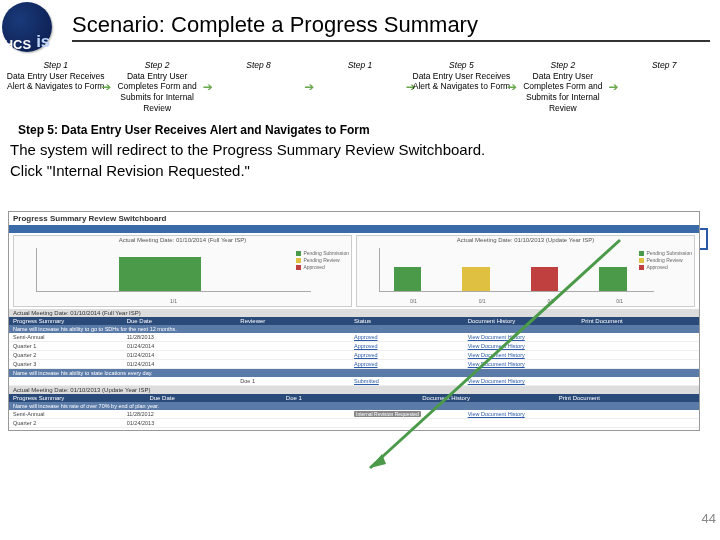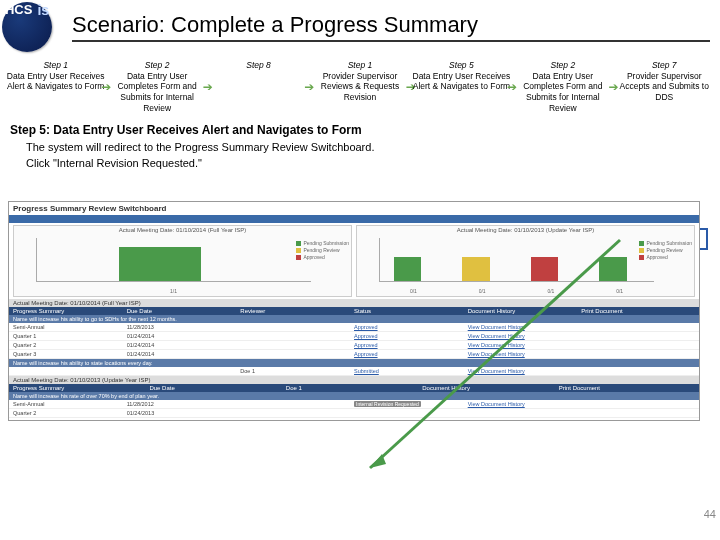--- a/index.html
+++ b/index.html
@@ -1,26 +1,26 @@
 <!DOCTYPE html>
 <html><head>
 <meta charset="utf-8">
 <style>
 html,body{margin:0;padding:0;width:720px;height:540px;background:#fff;font-family:Arial,Helvetica,sans-serif;color:#000;overflow:hidden}
 .header{display:flex;align-items:center;padding:2px 0 0 2px}
-.logo{width:50px;height:50px;border-radius:50%;background:radial-gradient(circle at 35% 35%,#1a3a7a 0%,#0a1a4a 100%);display:flex;align-items:flex-start;justify-content:center;color:#fff;font-size:13px;font-weight:bold;box-shadow:1px 1px 2px rgba(0,0,0,.3);flex-shrink:0}
-.logo span.is{color:#c0d8ff;font-size:14px;margin-left:5px}
+.logo{width:50px;height:50px;border-radius:50%;background:radial-gradient(circle at 35% 35%,#1a3a7a 0%,#0a1a4a 100%);display:flex;align-items:flex-end;justify-content:center;color:#fff;font-size:13px;font-weight:bold;box-shadow:1px 1px 2px rgba(0,0,0,.3);flex-shrink:0}
+.logo span.is{color:#c0d8ff;font-size:17px;margin-left:5px}
 .title{font-size:22px;margin-left:20px;border-bottom:2px solid #333;flex:1;padding-bottom:2px;margin-right:10px}
 .steps{display:flex;justify-content:space-between;padding:8px 6px 6px 6px;gap:2px}
 .step{flex:1;text-align:center;font-size:8.5px;line-height:1.25;position:relative}
 .step-title{font-style:italic;font-weight:normal}
 .step .arrow{position:absolute;right:-6px;top:50%;transform:translateY(-50%);color:#6aa84f;font-size:12px}
 .steps .step:last-child .arrow{display:none}
-.section-title{font-size:12px;font-weight:bold;padding:4px 10px 2px 10px}
-.body-text{font-size:11px;padding:2px 26px}
+.section-title{font-size:12px;font-weight:bold;padding:4px 10px 2px 18px}
+.body-text{font-size:15px;padding:2px 10px}
 .irr-box{position:absolute;right:12px;top:228px;border:2px solid #2a5aa8;background:#fff;padding:3px 10px;font-size:11px;font-weight:bold;font-style:italic;text-decoration:underline;color:#000}
 .screenshot{margin:30px 20px 0 8px;border:1px solid #999;height:218px;background:#fff;position:relative;overflow:hidden}
 .ss-title{font-size:8px;font-weight:bold;padding:2px 4px;color:#333}
 .blue-band{background:#3a6aa8;color:#fff;font-size:6px;padding:1px 4px}
 .chart-row{display:flex;gap:4px;padding:2px 4px}
 .chart-box{flex:1;border:1px solid #ccc;height:70px;position:relative;background:#fafafa}
 .chart-title{font-size:6px;text-align:center;color:#555;padding:1px 0}
 .chart-area{position:absolute;left:22px;right:40px;top:12px;bottom:14px;border-left:1px solid #aaa;border-bottom:1px solid #aaa}
 .bar{position:absolute;bottom:0;width:30%}
 .bar.green{background:#4a9a4a;left:30%;height:80%}
@@ -31,21 +31,21 @@
 .gray-band{background:#ddd;font-size:6px;padding:1px 4px;color:#333}
 .ps-header{background:#2a4a7a;color:#fff;font-size:6px;padding:1px 4px;display:flex}
 .ps-header span{flex:1}
 .ps-sub{background:#5a7aa8;color:#fff;font-size:5.5px;padding:1px 4px}
 .ps-row{display:flex;font-size:5.5px;padding:0 4px;border-bottom:1px solid #eee;color:#444}
 .ps-row span{flex:1;padding:1px 0}
 .ps-row .link{color:#2a5aa8;text-decoration:underline}
 .ps-row .btn{background:#888;color:#fff;font-size:5px;padding:0 2px;display:inline-block;border-radius:1px}
 .green-arrow{position:absolute;pointer-events:none}
 .green-arrow svg{overflow:visible}
-.pagenum{position:absolute;right:4px;bottom:20px;font-size:11px;color:#888}
+.pagenum{position:absolute;right:4px;bottom:14px;font-size:13px;color:#888}
 </style>
 </head>
 <body>
 
 <div class="header">
   <div class="logo">
       <span>HCS</span>
       <span class="is">is</span>
     </div>
   <div class="title">Scenario: Complete a Progress Summary</div>
@@ -61,36 +61,34 @@
       <div class="step-title">Step 2</div>
       <div>Data Entry User Completes Form and Submits for Internal Review</div>
       <div class="arrow">➔</div>
     </div>
   <div class="step">
       <div class="step-title">Step 8</div>
       <div class="arrow">➔</div>
     </div>
   <div class="step">
       <div class="step-title">Step 1</div>
-      <div>Provider Supervisor Reviews &amp; Requests Revision</div>
       <div class="arrow">➔</div>
     </div>
   <div class="step">
       <div class="step-title">Step 5</div>
       <div>Data Entry User Receives Alert &amp; Navigates to Form</div>
       <div class="arrow">➔</div>
     </div>
   <div class="step">
       <div class="step-title">Step 2</div>
       <div>Data Entry User Completes Form and Submits for Internal Review</div>
       <div class="arrow">➔</div>
     </div>
   <div class="step">
       <div class="step-title">Step 7</div>
-      <div>Provider Supervisor Accepts and Submits to DDS</div>
     </div>
 </div>
 
 <div class="section-title">Step 5: Data Entry User Receives Alert and Navigates to Form</div>
 <div class="body-text">The system will redirect to the Progress Summary Review Switchboard.</div>
 <div class="body-text">Click "Internal Revision Requested."</div>
 
 <div class="irr-box">Internal Revision Requested</div>
 
 <div class="screenshot">

